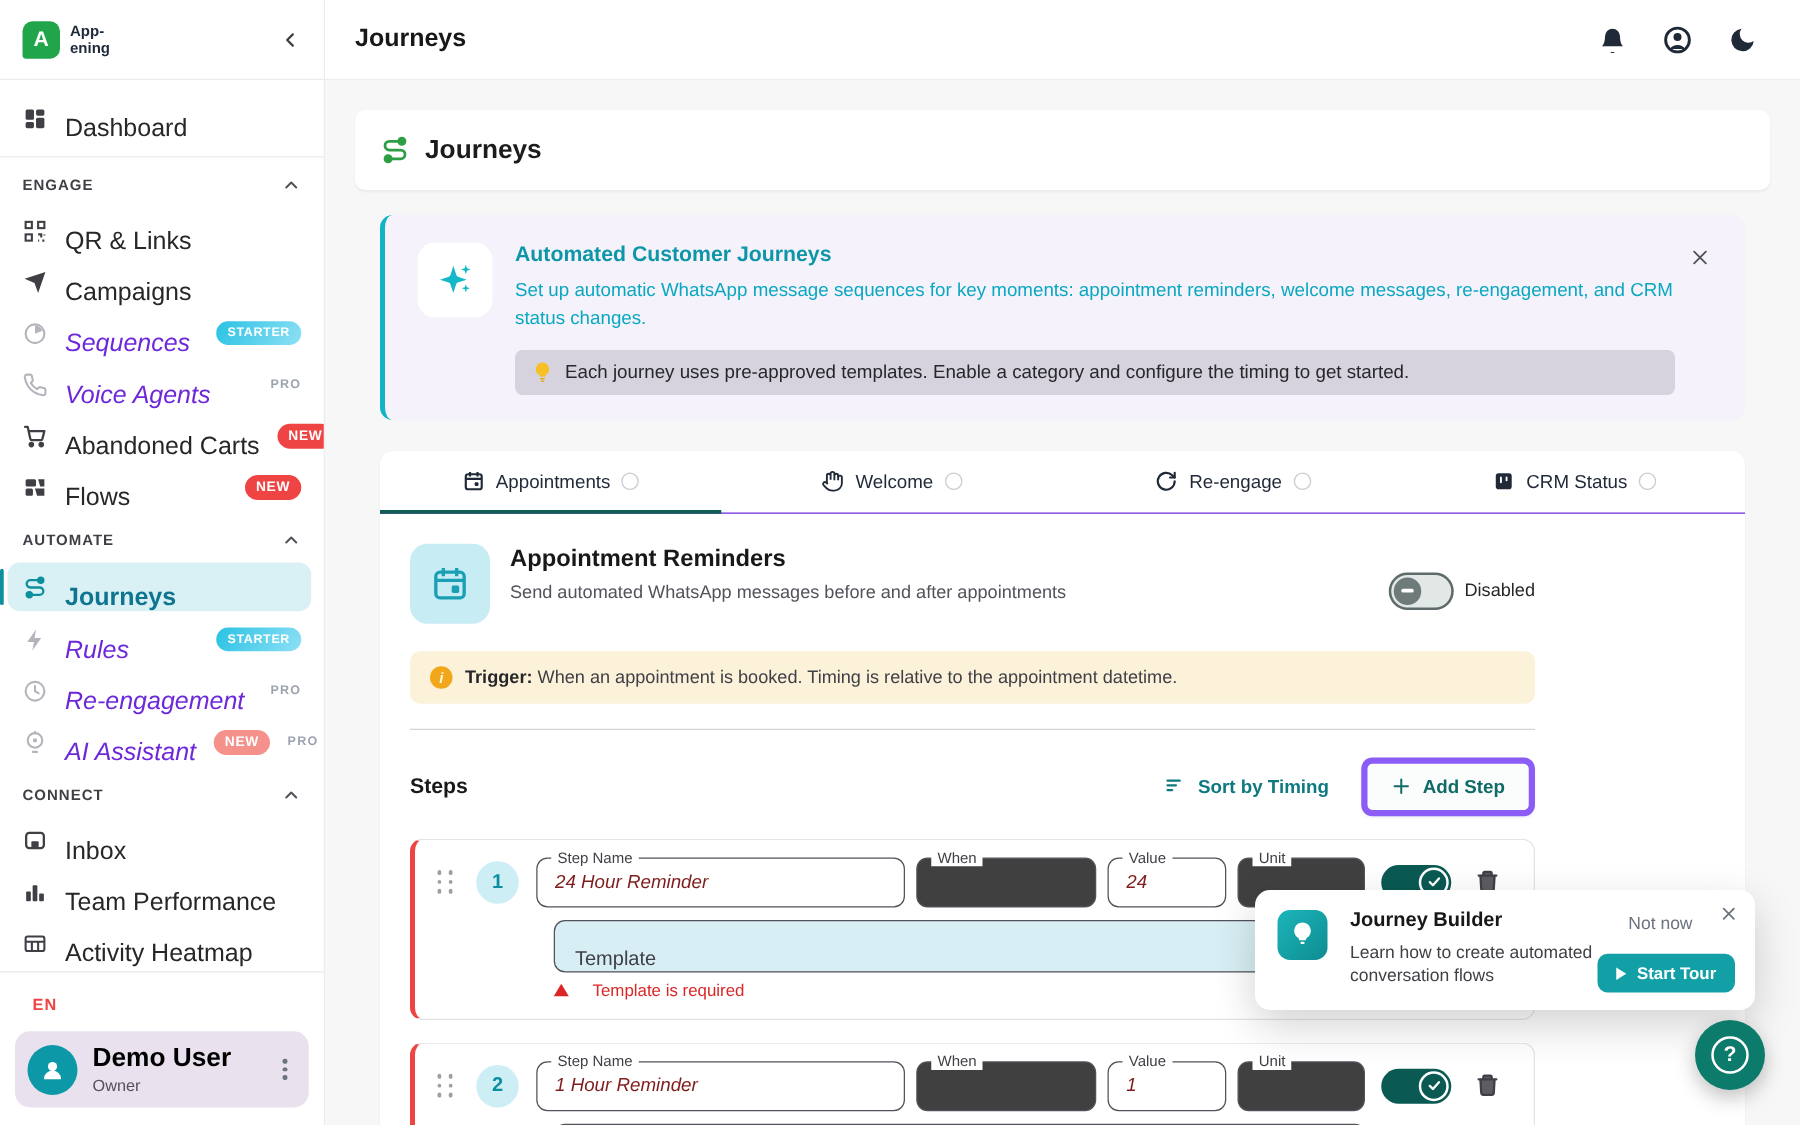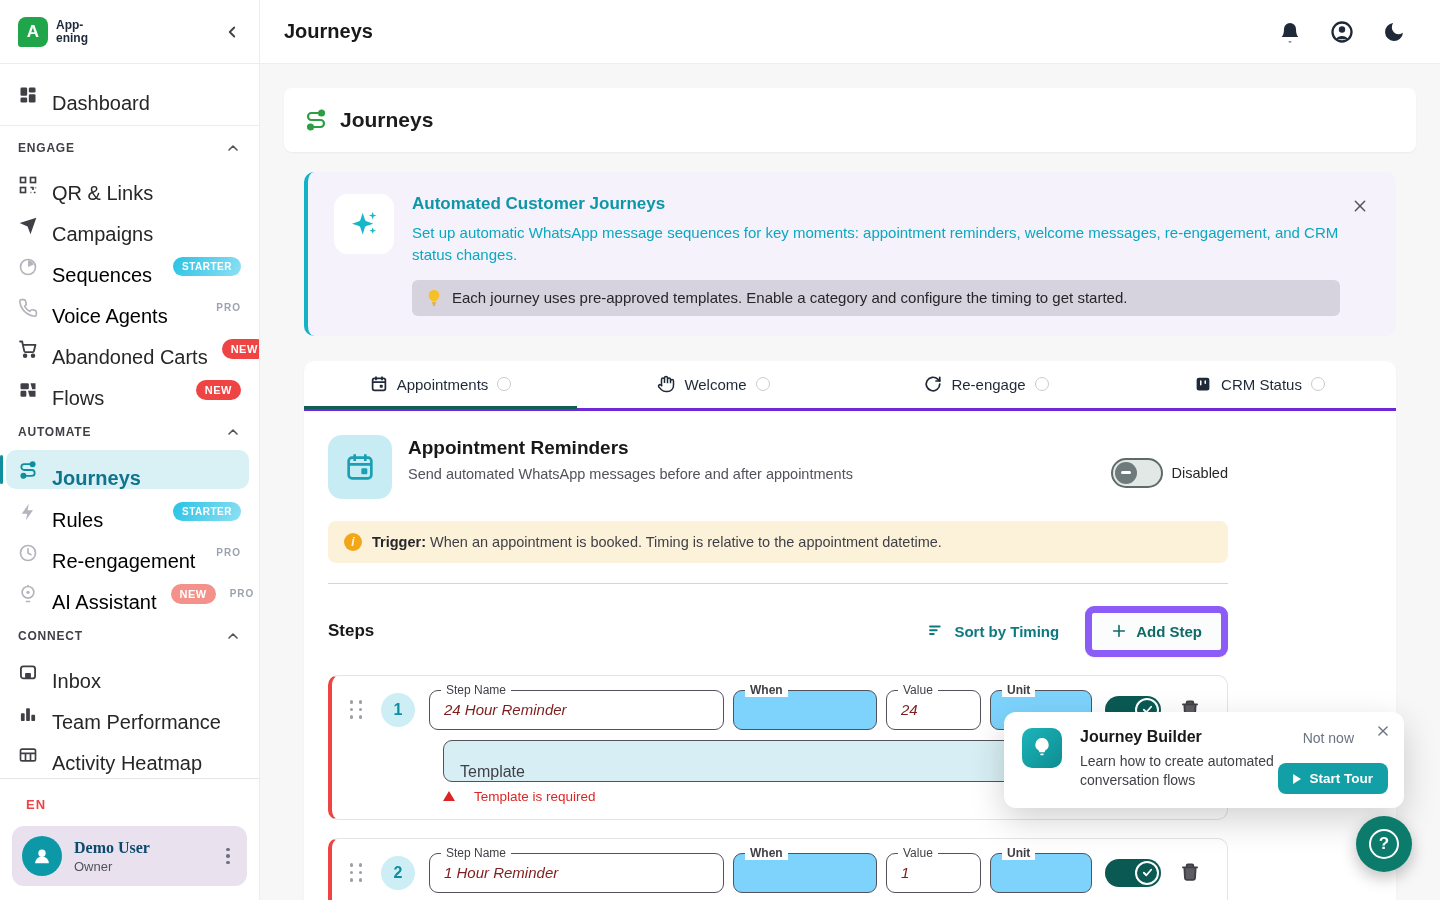--- a/index.html
+++ b/index.html
@@ -20,38 +20,38 @@
   .collapse-btn { color:#3f3f46; }
 
   .side-scroll { flex:1; overflow:hidden; padding-top:0; }
   .srow { display:flex; align-items:center; gap:14px; padding:0 18px; height:41px; cursor:pointer; }
   .dash-row { height:62px; border-bottom:1px solid #ececee; }
   .sicon { width:20px; height:20px; color:#3f3f46; flex:none; }
   .slabel { font-size:20px; color:#27272a; flex:1; white-space:nowrap;margin-top:18px; }
   .ssection { display:flex; align-items:center; padding:14px 18px 8px; cursor:pointer; }
   .ssection .sec-label { flex:1; font-size:12px; font-weight:700; letter-spacing:.8px; color:#3f3f46; }
   .ssection .sicon { width:16px; height:16px; color:#52525b; }
-  .muted .slabel { color:#000000; }
+  .muted .slabel { color:#6d28d9;font-style:italic; }
   .muted .sicon { color:#b4b4bc; }
   .sitem.active { background:#d9f1f5; border-radius:10px; margin:2px 10px 2px 6px; padding:0 12px; height:39px; position:relative; }
   .sitem.active .slabel { color:#0e7490; font-weight:600; }
   .sitem.active .sicon { color:#0e8f9d; }
   .active-bar { position:absolute; left:-6px; top:5px; bottom:5px; width:3px; background:#0e8f9d; border-radius:2px; }
   .badge { font-size:10px; font-weight:700; color:#fff; border-radius:999px; padding:4px 9px; letter-spacing:.5px; }
   .badge-starter { background:linear-gradient(120deg,#29c2e4,#8ee0f4); }
   .badge-new { background:#ef4444; font-size:11px; }
   .badge-new-soft { background:#f4918a; font-size:11px; }
   .tier { font-size:10px; font-weight:700; letter-spacing:1px; color:#9ca3af; }
 
   .side-bottom { border-top:1px solid #e7e7ea; padding:14px 12px 14px; background:#fff; }
   .lang { font-size:13px; font-weight:700; letter-spacing:1px; color:#ef4444; padding:4px 14px 14px; }
   .user-card { background:#eae1ef; border-radius:12px; padding:10px 10px; display:flex; align-items:center; gap:12px; cursor:pointer; }
   .avatar { width:40px; height:40px; border-radius:50%; background:#0d98a8; display:flex; align-items:center; justify-content:center; color:#fff; }
   .user-meta { flex:1; }
-  .user-name { font-size:16px; font-weight:700; color:#0c4a6e;font-family:Liberation Serif, serif; }
+  .user-name { font-size:21px; font-weight:700; color:#000000; }
   .user-role { font-size:13px; color:#52525b; margin-top:2px; }
   .kebab { width:18px; display:flex; flex-direction:column; align-items:center; gap:3px; padding:4px 0; }
   .kebab i { width:3.5px; height:3.5px; border-radius:50%; background:#6b7280; }
 
   
   .main { flex:1; display:flex; flex-direction:column; }
   .topbar { height:64px; background:#fff; display:flex; align-items:center; padding:0 34px 0 24px; border-bottom:1px solid #eeeef1; }
   .topbar-title { font-size:20px; font-weight:700; color:#18181b; flex:1; }
   .top-icons { display:flex; align-items:center; gap:28px; }
   .tbtn { width:24px; height:24px; color:#1f2937; cursor:pointer; }
@@ -69,21 +69,21 @@
   .banner-body { flex:1; padding-right:30px; }
   .banner-title { font-size:17px; font-weight:700; color:#0d96a8; }
   .banner-desc { font-size:15px; color:#0aa8c0; line-height:1.45; margin-top:8px; max-width:980px; }
   .banner-close { position:absolute; top:26px; right:28px; width:16px; height:16px; color:#52525b; cursor:pointer; }
   .tip { margin-top:14px; background:#d6d2de; border-radius:6px; padding:9px 14px; display:flex; gap:10px;
     align-items:center; }
   .tip-text { font-size:15px; color:#27272a; }
 
   .tab-card { margin:25px 20px 0; background:#fff; border-radius:10px 10px 0 0; box-shadow:0 1px 2px rgba(16,24,40,.05);
     height:550px; }
-  .tabs { display:flex; height:50px; border-bottom:3px solid #6d28d9; }
+  .tabs { display:flex; height:50px; border-bottom:1px solid #6d28d9; }
   .tab { flex:1; display:flex; align-items:center; justify-content:center; gap:9px; cursor:pointer; position:relative; }
   .tab-icon { width:18px; height:18px; color:#1f2937; }
   .tab-label { font-size:15px; font-weight:500; color:#1f2937; }
   .tab-dot { width:14px; height:14px; border:1.5px solid #c9ccd1; border-radius:50%; }
   .tab.active::after { content:""; position:absolute; left:0; right:0; bottom:-1px; height:3px; background:#115e54; }
 
   .tab-body { padding:24px 24px 0; }
   .inner { width:900px; }
 
   .cat-head { display:flex; gap:16px; }
@@ -107,39 +107,39 @@
   .trig-text b { font-weight:700; color:#27272a; }
 
   .divider { border-top:1px solid #d4d4d8; margin-top:20px; }
 
   .steps-head { display:flex; align-items:center; margin-top:22px; }
   .steps-title { font-size:17px; font-weight:700; color:#18181b; flex:1; }
   .sort-btn { display:flex; align-items:center; gap:9px; color:#0e7a80; font-size:15px; font-weight:600;
     cursor:pointer; margin-right:26px; }
   .sort-btn svg { width:18px; height:18px; }
   .add-btn { display:flex; align-items:center; gap:9px; color:#0f6b66; font-size:15px; font-weight:600;
-    background:#fbfcfc; border:7px solid #8b5cf6; border-radius:9px; padding:10px 19px; cursor:pointer;
+    background:#fbfcfc; border:5px solid #8b5cf6; border-radius:9px; padding:10px 19px; cursor:pointer;
     box-shadow:0 1px 2px rgba(16,24,40,.06); }
   .add-btn svg { width:16px; height:16px; }
 
   .step-card { margin-top:18px; background:#fff; border:1px solid #e4e4e7; border-left:4px solid #ee4443;
     border-radius:10px; padding:14px 18px 15px 11px; }
   .step-row { display:flex; align-items:center; }
   .drag { width:14px; display:grid; grid-template-columns:4px 4px; gap:4px 5px; justify-content:center;
     margin:0 10px 0 6px; cursor:grab; }
   .drag i { width:3.5px; height:3.5px; border-radius:50%; background:#9aa0a6; }
   .stepnum { width:34px; height:34px; border-radius:50%; background:#cdeef5; color:#0e8fa0; font-size:16px;
     font-weight:600; display:flex; align-items:center; justify-content:center; margin:0 14px 0 8px; flex:none; }
   .fld { position:relative; height:40px; border:1.5px solid #52525b; border-radius:9px; background:#fff; }
   .fld + .fld { margin-left:9px; }
   .fld .flabel { position:absolute; top:-8px; left:11px; background:#fff; padding:0 5px; font-size:12px;
     color:#3f3f46; line-height:1.2; }
   .fld input { width:100%; height:100%; border:none; outline:none; background:transparent; padding:0 14px;
     font-size:15px; color:#7f1d1d; font-family:"Liberation Sans", sans-serif;font-style:italic; }
-  .fld.filled { background:#7dd3fc; cursor:pointer;font-weight:bold; }
+  .fld.filled { background:#404040; cursor:pointer; }
   .f-name { width:295px; }
   .f-when { width:144px; }
   .f-value { width:95px; }
   .f-unit { width:102px; }
   .toggle-on { margin-left:13px; width:56px; height:28px; border-radius:14px; background:#0a5a53; position:relative;
     cursor:pointer; flex:none; }
   .toggle-on .knob { position:absolute; right:2px; top:2px; width:24px; height:24px; border-radius:50%;
     background:#0a5a53; border:2.5px solid #fff; display:flex; align-items:center; justify-content:center; color:#fff; }
   .trash { margin-left:19px; width:20px; height:22px; color:#3f3f46; cursor:pointer; }
   .template-fld { margin:10px 0 0 100px; width:650px; height:42px; border:1.5px solid #52525b; border-radius:9px;

